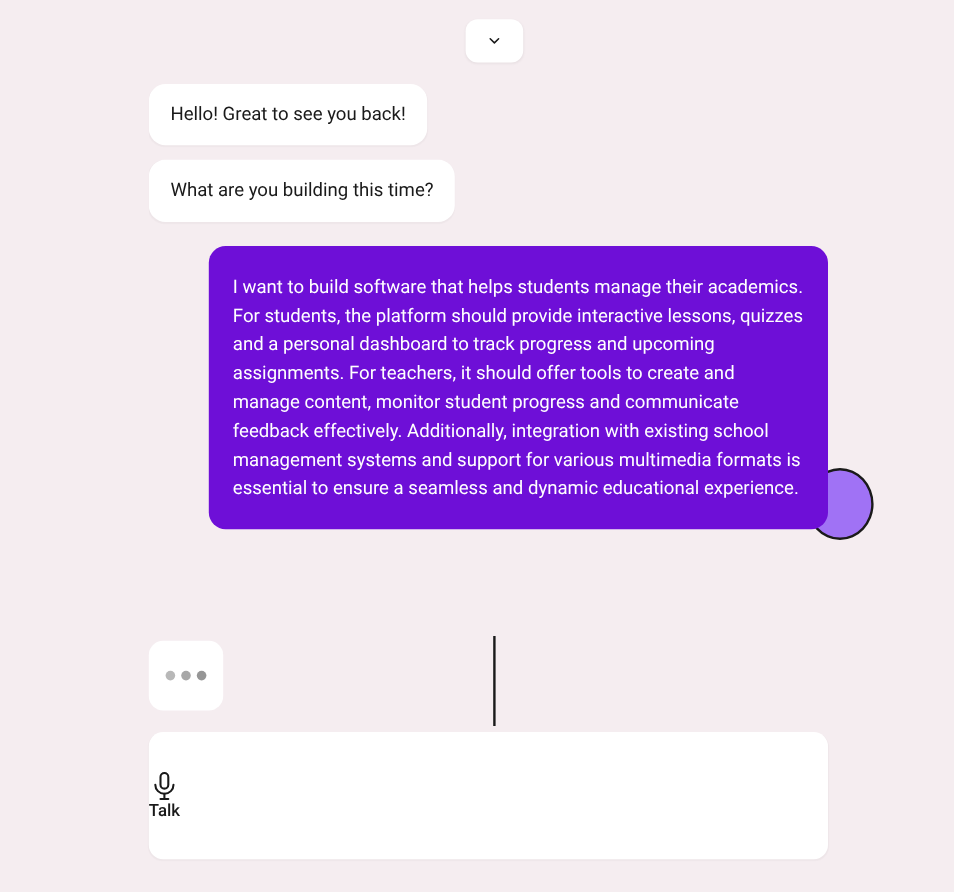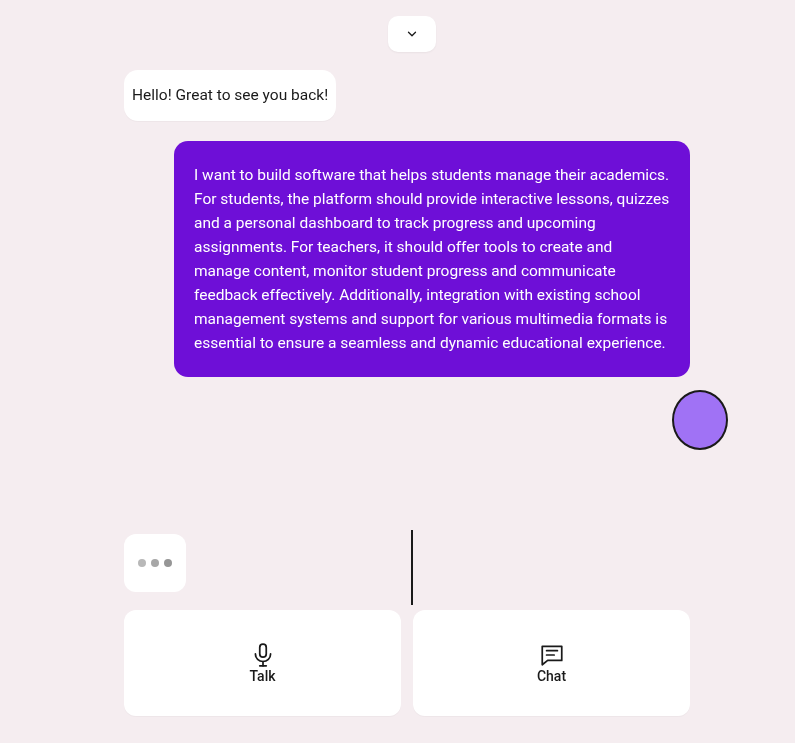--- a/index.html
+++ b/index.html
@@ -29,21 +29,21 @@
     .chat-column {
       position: absolute;
       left: 124px;
       right: 105px;
       top: 70px;
     }
     .bubble-assistant {
       background: #ffffff;
       color: #1a1a1a;
       border-radius: 14px;
-      padding: 14px 8px;
+      padding: 14px 18px;
       margin-bottom: 12px;
       display: inline-block;
       max-width: 520px;
       font-size: 15.5px;
       line-height: 1.5;
       box-shadow: 0 1px 1px rgba(0,0,0,0.03);
       clear: both;
       float: left;
     }
     .bubble-user {
@@ -108,21 +108,21 @@
       gap: 12px;
     }
     .action-card {
       flex: 1 1 0;
       background: #ffffff;
       border: none;
       border-radius: 12px;
       height: 106px;
       display: flex;
       flex-direction: column;
-      align-items: center;
+      align-items: flex-start;
       justify-content: center;
       gap: 0;
       cursor: pointer;
       font-family: inherit;
       box-shadow: 0 1px 1px rgba(0,0,0,0.03);
     }
     .action-label {
       font-size: 14px;
       color: #1a1a1a;
       font-weight: 500;
@@ -140,20 +140,23 @@
   </span>
 </button>
 
 <div class="purple-blob"></div>
 
 <div class="chat-column">
   <div class="row">
     <div class="bubble-assistant">Hello! Great to see you back!</div>
   </div>
   <div class="row">
+    <div class="bubble-assistant">What are you building this time?</div>
+  </div>
+  <div class="row">
     <div class="bubble-user">I want to build software that helps students manage their academics. For students, the platform should provide interactive lessons, quizzes and a personal dashboard to track progress and upcoming assignments. For teachers, it should offer tools to create and manage content, monitor student progress and communicate feedback effectively. Additionally, integration with existing school management systems and support for various multimedia formats is essential to ensure a seamless and dynamic educational experience.</div>
   </div>
 </div>
 
 <div class="typing-box">
   <span class="typing-dot"></span>
   <span class="typing-dot d2"></span>
   <span class="typing-dot d3"></span>
 </div>
 
@@ -165,24 +168,14 @@
       <svg class="icon-svg" width="26" height="26" viewBox="0 0 24 24" fill="none" stroke="#1a1a1a" stroke-width="1.6" stroke-linecap="round" stroke-linejoin="round">
         <rect x="9" y="2" width="6" height="12" rx="3"></rect>
         <path d="M5 11a7 7 0 0 0 14 0"></path>
         <line x1="12" y1="18" x2="12" y2="22"></line>
         <line x1="9" y1="22" x2="15" y2="22"></line>
       </svg>
     </span>
     <span class="action-label">Talk</span>
   </button>
 
-  <button class="action-card">
-    <span>
-      <svg class="icon-svg" width="26" height="26" viewBox="0 0 24 24" fill="none" stroke="#1a1a1a" stroke-width="1.6" stroke-linecap="round" stroke-linejoin="round">
-        <path d="M3 4h18v13H8l-5 4V4z"></path>
-        <line x1="7" y1="8" x2="17" y2="8"></line>
-        <line x1="7" y1="12" x2="14" y2="12"></line>
-      </svg>
-    </span>
-    <span class="action-label">Chat</span>
-  </button>
 
 </div>
 
 </body></html>

